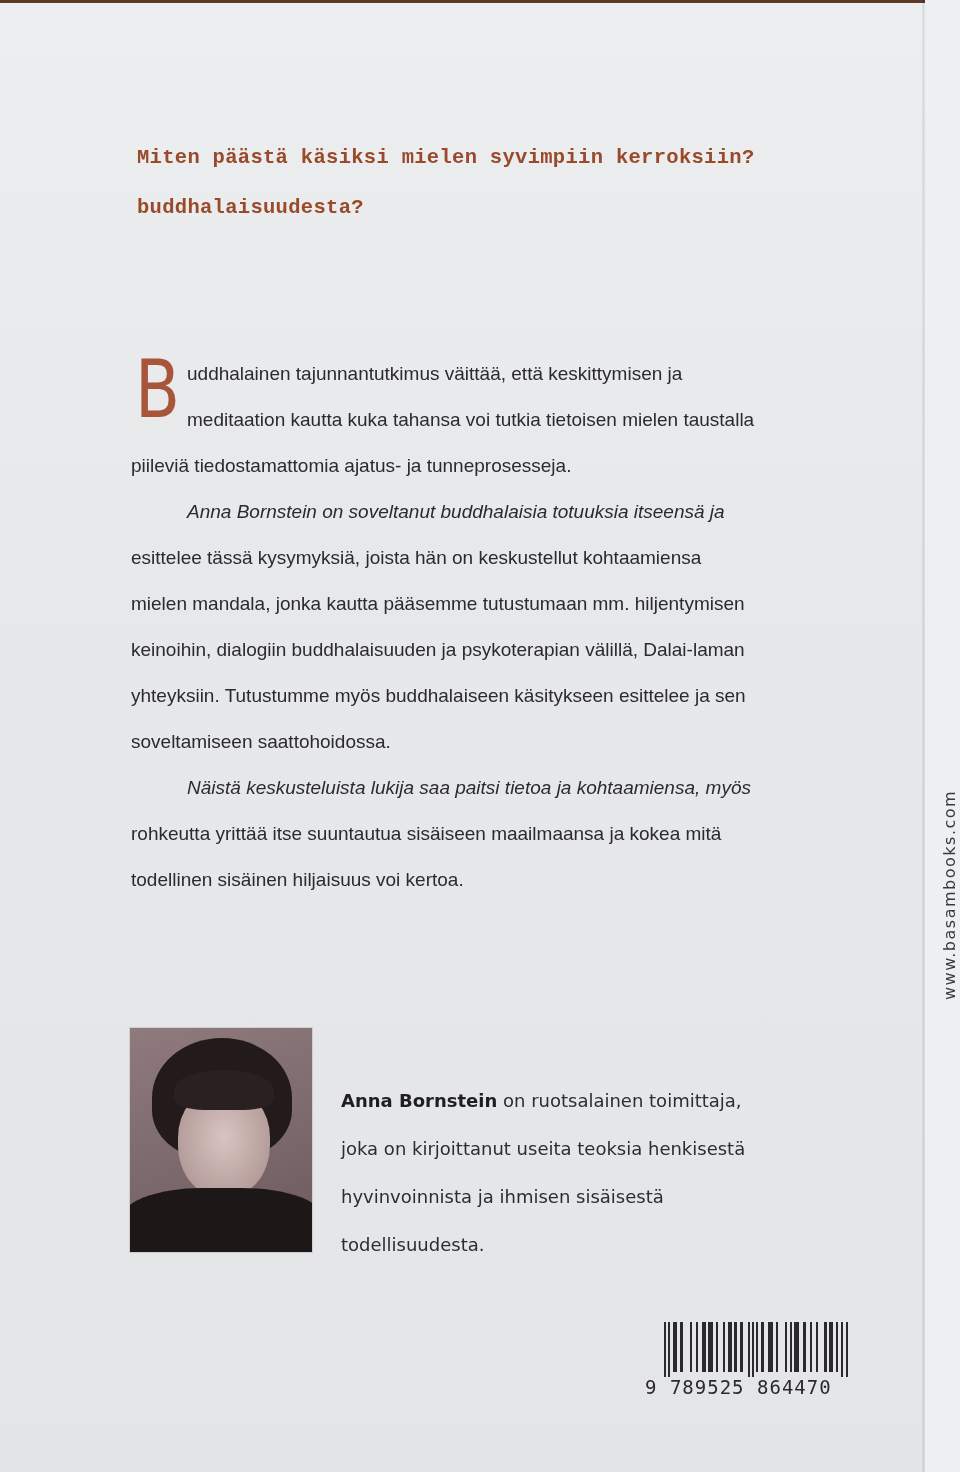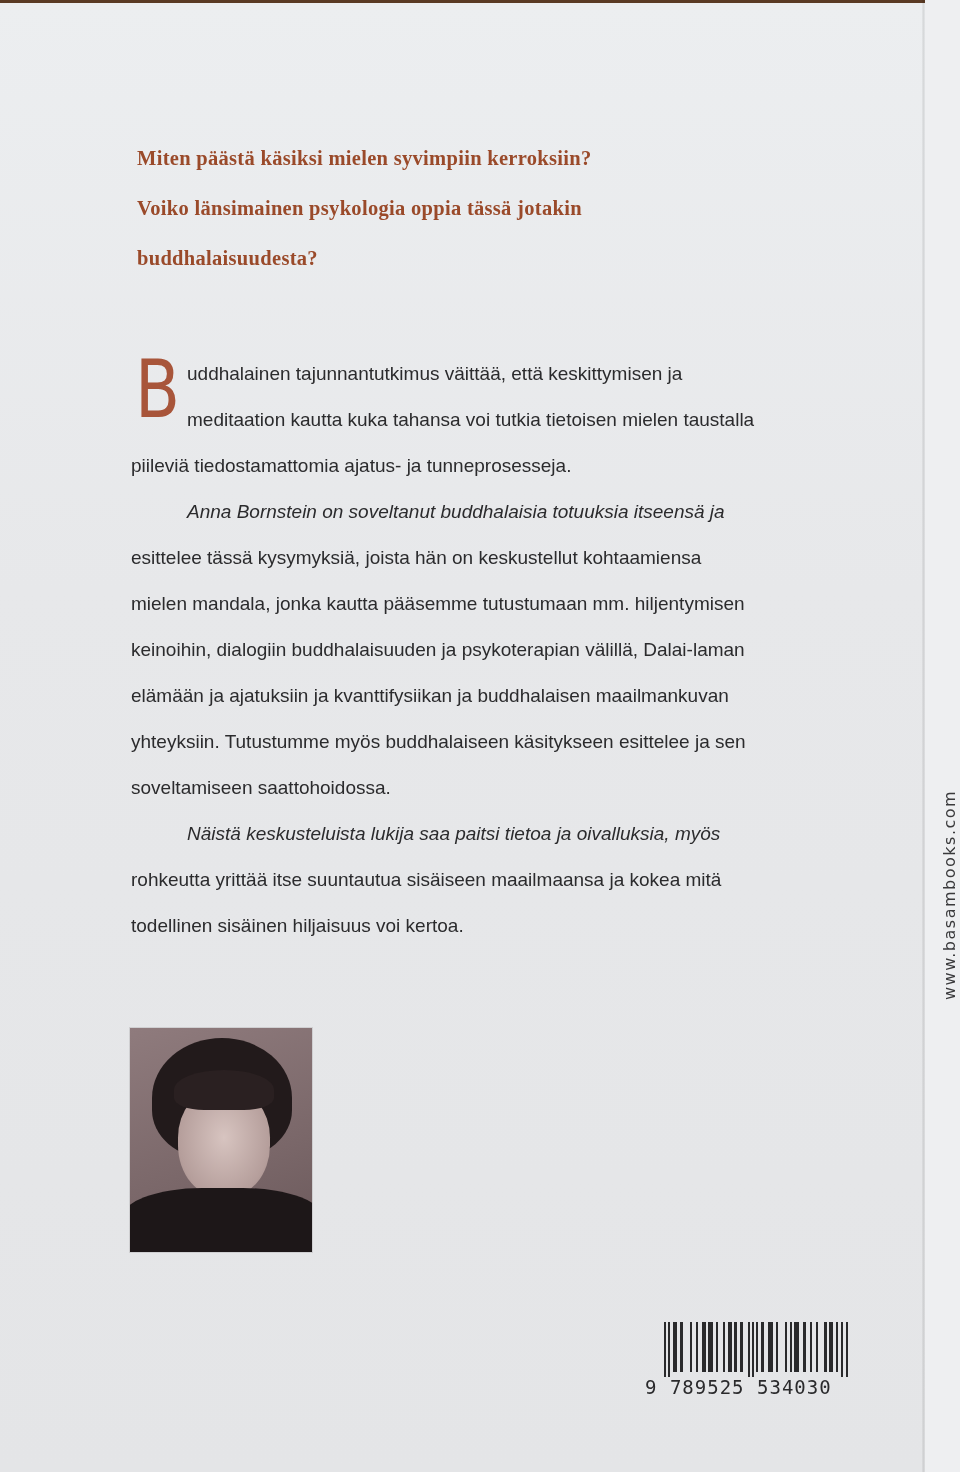--- a/index.html
+++ b/index.html
@@ -33,21 +33,21 @@
       transform: rotate(-90deg);
       font-size: 16px; letter-spacing: 1.5px;
       color: #3a3a3c; white-space: nowrap;
       font-family: "DejaVu Sans", sans-serif;
     }
 
     .headline {
       position: absolute; left: 137px; top: 147px; width: 720px;
       color: #9a4a2a;
       font-weight: bold; font-size: 20.5px;
-      font-family: Liberation Serif, serif;
+      font-family: Liberation Mono, monospace;
       letter-spacing: 0.3px;
     }
     .headline div { height: 50px; line-height: 22px; }
 
     .body-text {
       position: absolute; left: 131px; top: 362px; width: 720px;
       font-size: 19px;
       font-family: "Liberation Sans", sans-serif;
       color: #2b2b2d;
     }
@@ -109,55 +109,59 @@
 <body>
 
 <div class="cover">
   <div class="table-strip"></div>
   <div class="spine-area"></div>
   <div class="spine-fold"></div>
   <div class="spine-text">www.basambooks.com</div>
 
   <div class="headline">
     <div>Miten päästä käsiksi mielen syvimpiin kerroksiin?</div>
-    <div>Voiko länsimainen psykologia oppia tässä jotakin</div>
     <div>buddhalaisuudesta?</div>
   </div>
 
   <div class="body-text">
     <div style="position:relative;">
       <span class="dropcap">B</span>
       <div class="line after-cap">uddhalainen tajunnantutkimus väittää, että keskittymisen ja</div>
       <div class="line after-cap">meditaation kautta kuka tahansa voi tutkia tietoisen mielen taustalla</div>
       <div class="line">piileviä tiedostamattomia ajatus- ja tunneprosesseja.</div>
     </div>
     <div>
       <div class="line indent">Anna Bornstein on soveltanut buddhalaisia totuuksia itseensä ja</div>
       <div class="line">esittelee tässä kysymyksiä, joista hän on keskustellut kohtaamiensa</div>
       <div class="line">mielen mandala, jonka kautta pääsemme tutustumaan mm. hiljentymisen</div>
       <div class="line">keinoihin, dialogiin buddhalaisuuden ja psykoterapian välillä, Dalai-laman</div>
-      <div class="line">elämään ja ajatuksiin ja kvanttifysiikan ja buddhalaisen maailmankuvan</div>
       <div class="line">yhteyksiin. Tutustumme myös buddhalaiseen käsitykseen esittelee ja sen</div>
       <div class="line">soveltamiseen saattohoidossa.</div>
     </div>
     <div>
-      <div class="line indent">Näistä keskusteluista lukija saa paitsi tietoa ja oivalluksia, myös</div>
+      <div class="line indent">Näistä keskusteluista lukija saa paitsi tietoa ja kohtaamiensa, myös</div>
       <div class="line">rohkeutta yrittää itse suuntautua sisäiseen maailmaansa ja kokea mitä</div>
       <div class="line">todellinen sisäinen hiljaisuus voi kertoa.</div>
     </div>
   </div>
 
   <div class="photo" title="Author portrait">
     <div class="bg"></div>
     <div class="hair"></div>
     <div class="face"></div>
     <div class="fringe"></div>
     <div class="coat"></div>
   </div>
 
+  <div class="bio">
+    <div class="line"><b>Anna Bornstein</b><span> on ruotsalainen toimittaja,</span></div>
+    <div class="line">joka on kirjoittanut useita teoksia henkisestä</div>
+    <div class="line">hyvinvoinnista ja ihmisen sisäisestä</div>
+    <div class="line">todellisuudesta.</div>
+  </div>
 
   <div class="barcode">
     <svg width="250" height="80" viewBox="0 0 250 80">
       <g fill="#2a2a2c">
         <rect x="24" y="22" width="2" height="55"></rect>
         <rect x="28" y="22" width="2" height="55"></rect>
         <rect x="33" y="22" width="4" height="50"></rect>
         <rect x="40" y="22" width="3" height="50"></rect>
         <rect x="50" y="22" width="2" height="50"></rect>
         <rect x="56" y="22" width="2" height="50"></rect>
@@ -181,14 +185,14 @@
         <rect x="170" y="22" width="2" height="50"></rect>
         <rect x="176" y="22" width="2" height="50"></rect>
         <rect x="184" y="22" width="3" height="50"></rect>
         <rect x="189" y="22" width="4" height="50"></rect>
         <rect x="196" y="22" width="2" height="50"></rect>
         <rect x="201" y="22" width="2" height="55"></rect>
         <rect x="206" y="22" width="2" height="55"></rect>
       </g>
     </svg>
   </div>
-  <div class="isbn-num"><span>9</span>&nbsp;<span>789525</span>&nbsp;<span>534030</span></div>
+  <div class="isbn-num"><span>9</span>&nbsp;<span>789525</span>&nbsp;<span>864470</span></div>
 </div>
 
 </body></html>

